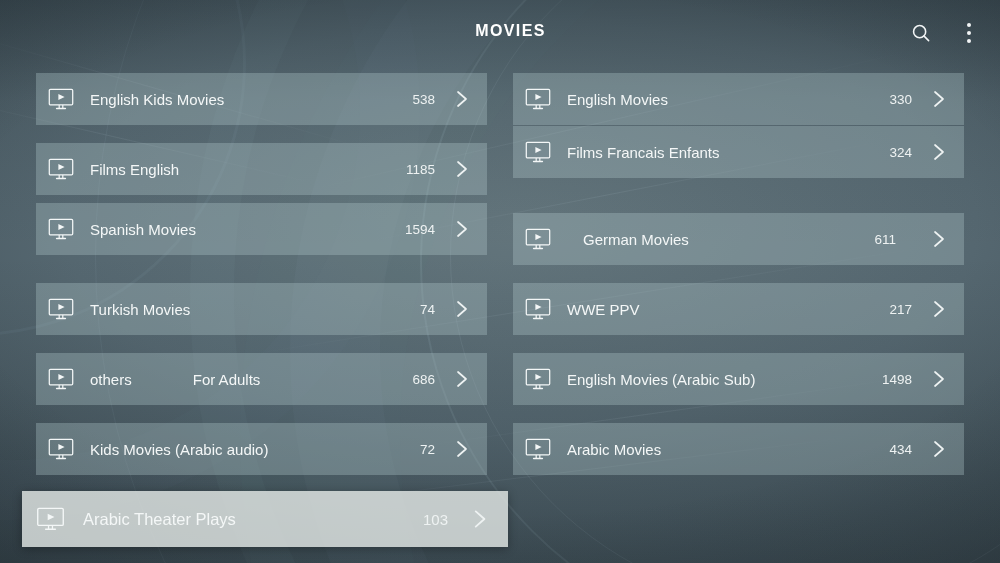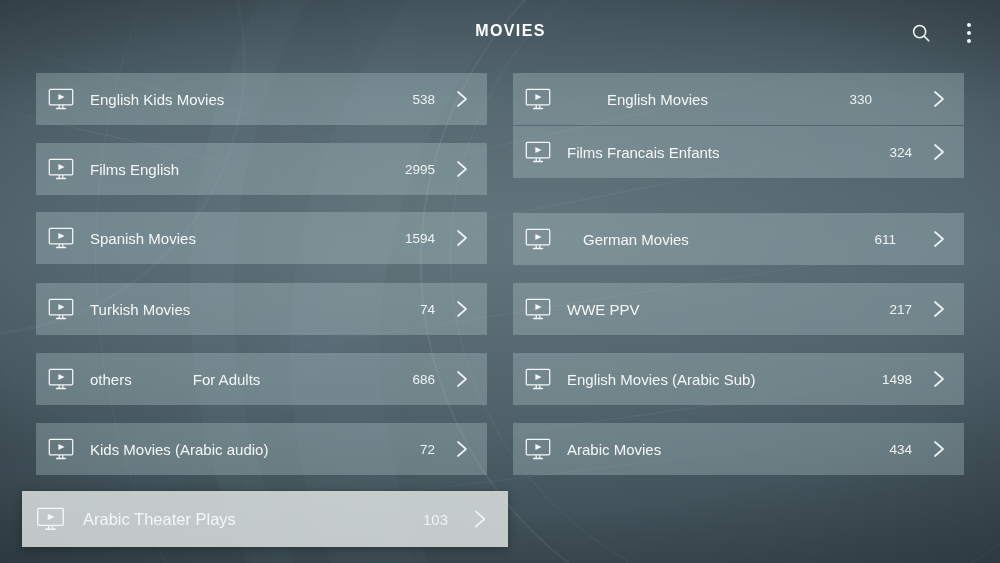--- a/index.html
+++ b/index.html
@@ -267,28 +267,28 @@
       <div class="row left" style="top: 143px;">
         <span class="tv-icon">
           <svg width="100%" height="100%" viewBox="0 0 26 22" fill="none" stroke="#f4f7f7" stroke-width="1.25">
             <rect x="1.3" y="1.3" width="23.4" height="15.6" rx="1.2"></rect>
             <path d="M10.4 6.1 L16.6 9.1 L10.4 12.1 Z" fill="#f4f7f7" stroke="none"></path>
             <path d="M8.6 20.4 H17.4" stroke-linecap="round" stroke-width="1.5"></path>
             <path d="M11.2 17 V20.2 M14.8 17 V20.2" stroke-width="1.2"></path>
           </svg>
         </span>
         <span class="row-label">Films English</span>
-        <span class="row-count">2995</span>
-        <span class="chev">
-          <svg width="100%" height="100%" viewBox="0 0 24 24" fill="none" stroke="#eef2f2" stroke-width="1.7" stroke-linecap="round" stroke-linejoin="round">
-            <polyline points="9,5 17,12 9,19"></polyline>
-          </svg>
-        </span>
-      </div>
-      <div class="row left" style="top: 212px;">
+        <span class="row-count">1185</span>
+        <span class="chev">
+          <svg width="100%" height="100%" viewBox="0 0 24 24" fill="none" stroke="#eef2f2" stroke-width="1.7" stroke-linecap="round" stroke-linejoin="round">
+            <polyline points="9,5 17,12 9,19"></polyline>
+          </svg>
+        </span>
+      </div>
+      <div class="row left" style="top: 203px;">
         <span class="tv-icon">
           <svg width="100%" height="100%" viewBox="0 0 26 22" fill="none" stroke="#f4f7f7" stroke-width="1.25">
             <rect x="1.3" y="1.3" width="23.4" height="15.6" rx="1.2"></rect>
             <path d="M10.4 6.1 L16.6 9.1 L10.4 12.1 Z" fill="#f4f7f7" stroke="none"></path>
             <path d="M8.6 20.4 H17.4" stroke-linecap="round" stroke-width="1.5"></path>
             <path d="M11.2 17 V20.2 M14.8 17 V20.2" stroke-width="1.2"></path>
           </svg>
         </span>
         <span class="row-label">Spanish Movies</span>
         <span class="row-count">1594</span>
@@ -343,21 +343,21 @@
           </svg>
         </span>
         <span class="row-label">Kids Movies (Arabic audio)</span>
         <span class="row-count">72</span>
         <span class="chev">
           <svg width="100%" height="100%" viewBox="0 0 24 24" fill="none" stroke="#eef2f2" stroke-width="1.7" stroke-linecap="round" stroke-linejoin="round">
             <polyline points="9,5 17,12 9,19"></polyline>
           </svg>
         </span>
       </div>
-      <div class="row right" style="top: 73px; gap: 40px;">
+      <div class="row right" style="top: 73px;">
         <span class="tv-icon">
           <svg width="100%" height="100%" viewBox="0 0 26 22" fill="none" stroke="#f4f7f7" stroke-width="1.25">
             <rect x="1.3" y="1.3" width="23.4" height="15.6" rx="1.2"></rect>
             <path d="M10.4 6.1 L16.6 9.1 L10.4 12.1 Z" fill="#f4f7f7" stroke="none"></path>
             <path d="M8.6 20.4 H17.4" stroke-linecap="round" stroke-width="1.5"></path>
             <path d="M11.2 17 V20.2 M14.8 17 V20.2" stroke-width="1.2"></path>
           </svg>
         </span>
         <span class="row-label">English Movies</span>
         <span class="row-count">330</span>

